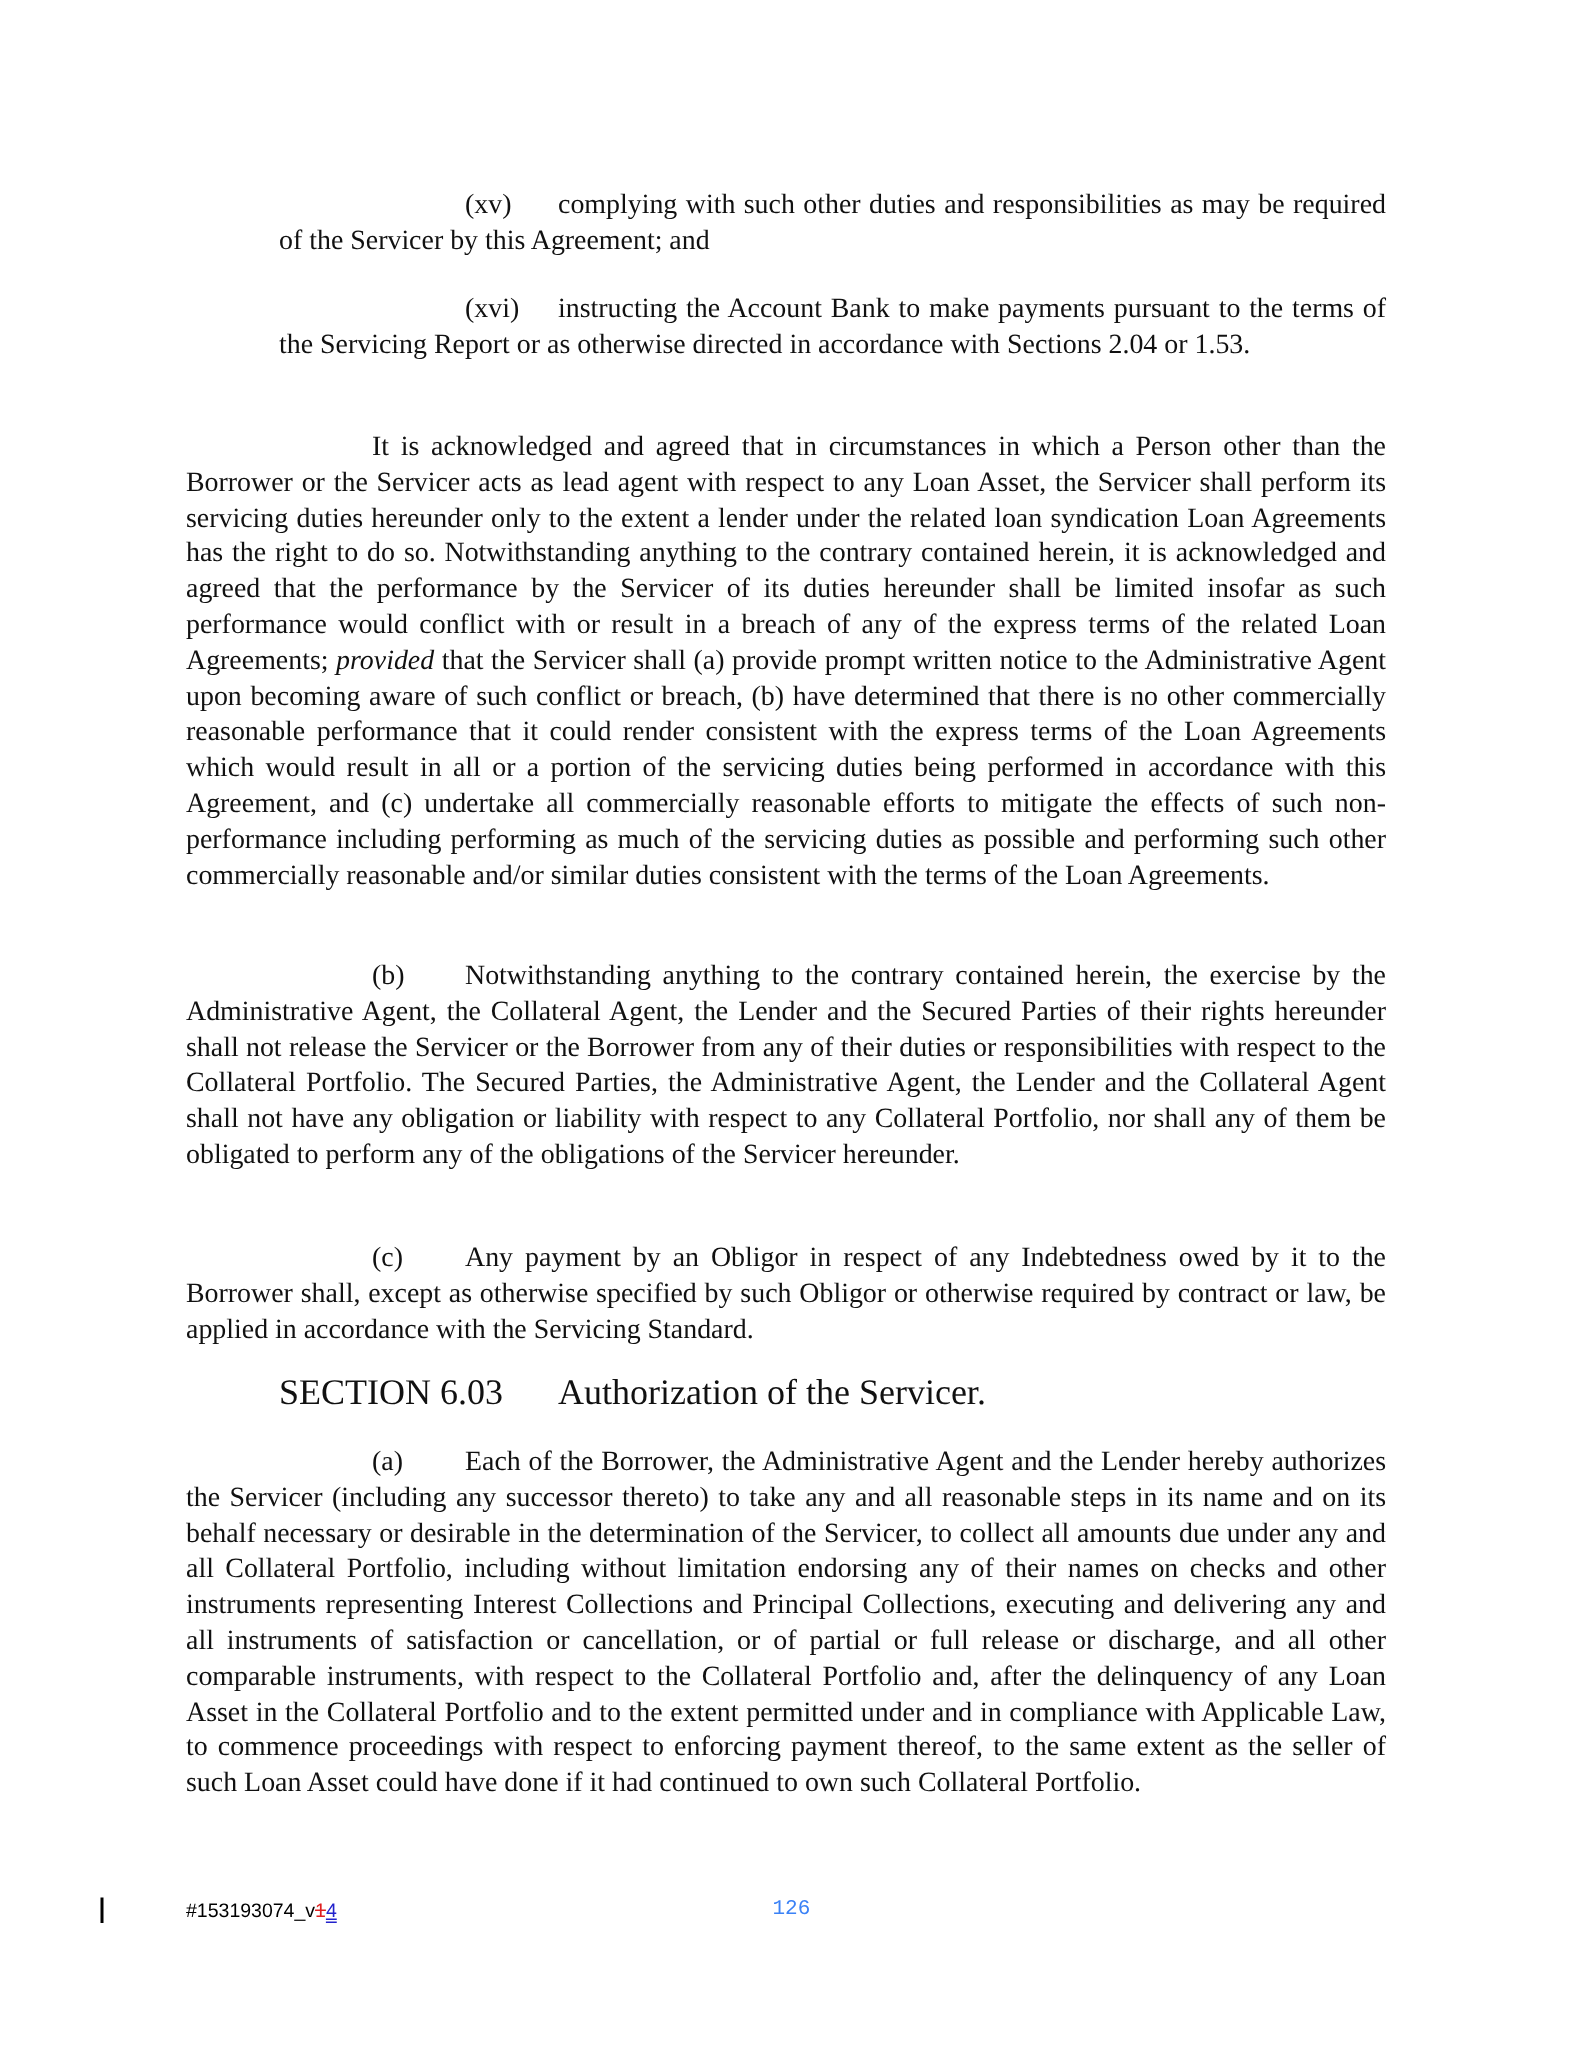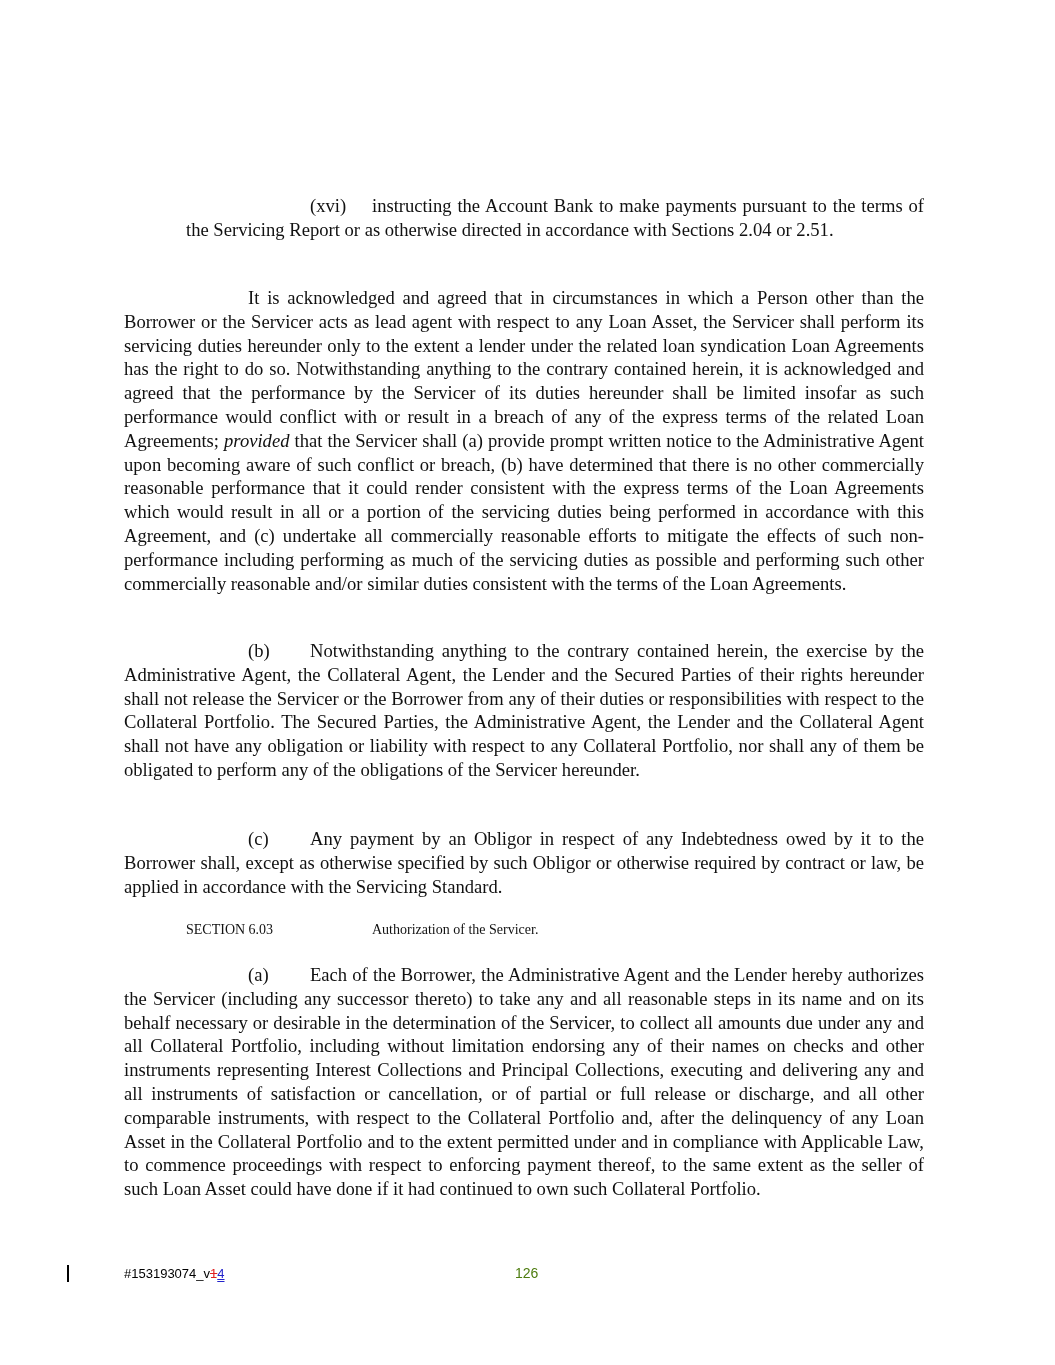--- a/index.html
+++ b/index.html
@@ -51,21 +51,21 @@
     .lbl-alpha { width: 62px; }
     .u {
     }
     .i {
       font-style: italic;
     }
     .section-heading {
       position: absolute;
       left: 186px;
       top: 918px;
-      font-size: 14px;
+      font-size: 24px;
       line-height: 23.8px;
       margin: 0;
     }
     .section-heading .num {
       display: inline-block;
       width: 186px;
     }
     .footer-bar {
       position: absolute;
       left: 67px;
@@ -88,33 +88,34 @@
       text-decoration: line-through;
     }
     .footer-id .ins {
       color: #2222cc;
       text-decoration: underline double;
     }
     .page-number {
       position: absolute;
       left: 515px;
       top: 1265px;
-      font-family: Liberation Sans, sans-serif;
+      font-family: Liberation Mono, monospace;
       font-size: 14px;
       line-height: 16px;
-      color: #4d7c0f;
+      color: #3b82f6;
     }
   </style>
 </head>
 <body>
 
 <div class="page">
 
+  <p class="para indented ind-first" style="top:125px;"><span class="label lbl-roman">(xv)</span><span>complying with such other duties and responsibilities as may be required of the Servicer by this Agreement; and</span></p>
 
-  <p class="para indented ind-first" style="top:194px;"><span class="label lbl-roman">(xvi)</span><span>instructing the Account Bank to make payments pursuant to the terms of the Servicing Report or as otherwise directed in accordance with </span><span class="u">Sections 2.04</span><span> or </span><span class="u">2.51</span><span>.</span></p>
+  <p class="para indented ind-first" style="top:194px;"><span class="label lbl-roman">(xvi)</span><span>instructing the Account Bank to make payments pursuant to the terms of the Servicing Report or as otherwise directed in accordance with </span><span class="u">Sections 2.04</span><span> or </span><span class="u">1.53</span><span>.</span></p>
 
   <p class="para full ind-first" style="top:286px;"><span>It is acknowledged and agreed that in circumstances in which a Person other than the Borrower or the Servicer acts as lead agent with respect to any Loan Asset, the Servicer shall perform its servicing duties hereunder only to the extent a lender under the related loan syndication Loan Agreements has the right to do so.  Notwithstanding anything to the contrary contained herein, it is acknowledged and agreed that the performance by the Servicer of its duties hereunder shall be limited insofar as such performance would conflict with or result in a breach of any of the express terms of the related Loan Agreements; </span><span class="i">provided</span><span> that the Servicer shall (a) provide prompt written notice to the Administrative Agent upon becoming aware of such conflict or breach, (b) have determined that there is no other commercially reasonable performance that it could render consistent with the express terms of the Loan Agreements which would result in all or a portion of the servicing duties being performed in accordance with this Agreement, and (c) undertake all commercially reasonable efforts to mitigate the effects of such non-performance including performing as much of the servicing duties as possible and performing such other commercially reasonable and/or similar duties consistent with the terms of the Loan Agreements.</span></p>
 
   <p class="para full ind-first-big" style="top:639px;"><span class="label lbl-alpha">(b)</span><span>Notwithstanding anything to the contrary contained herein, the exercise by the Administrative Agent, the Collateral Agent, the Lender and the Secured Parties of their rights hereunder shall not release the Servicer or the Borrower from any of their duties or responsibilities with respect to the Collateral Portfolio.  The Secured Parties, the Administrative Agent, the Lender and the Collateral Agent shall not have any obligation or liability with respect to any Collateral Portfolio, nor shall any of them be obligated to perform any of the obligations of the Servicer hereunder.</span></p>
 
   <p class="para full ind-first-big" style="top:827px;"><span class="label lbl-alpha">(c)</span><span>Any payment by an Obligor in respect of any Indebtedness owed by it to the Borrower shall, except as otherwise specified by such Obligor or otherwise required by contract or law, be applied in accordance with the Servicing Standard.</span></p>
 
   <p class="section-heading"><span class="num">SECTION 6.03</span><span class="u">Authorization of the Servicer</span><span>.</span></p>
 
   <p class="para full ind-first-big" style="top:963px;"><span class="label lbl-alpha">(a)</span><span>Each of the Borrower, the Administrative Agent and the Lender hereby authorizes the Servicer (including any successor thereto) to take any and all reasonable steps in its name and on its behalf necessary or desirable in the determination of the Servicer, to collect all amounts due under any and all Collateral Portfolio, including without limitation endorsing any of their names on checks and other instruments representing Interest Collections and Principal Collections, executing and delivering any and all instruments of satisfaction or cancellation, or of partial or full release or discharge, and all other comparable instruments, with respect to the Collateral Portfolio and, after the delinquency of any Loan Asset in the Collateral Portfolio and to the extent permitted under and in compliance with Applicable Law, to commence proceedings with respect to enforcing payment thereof, to the same extent as the seller of such Loan Asset could have done if it had continued to own such Collateral Portfolio.</span></p>

